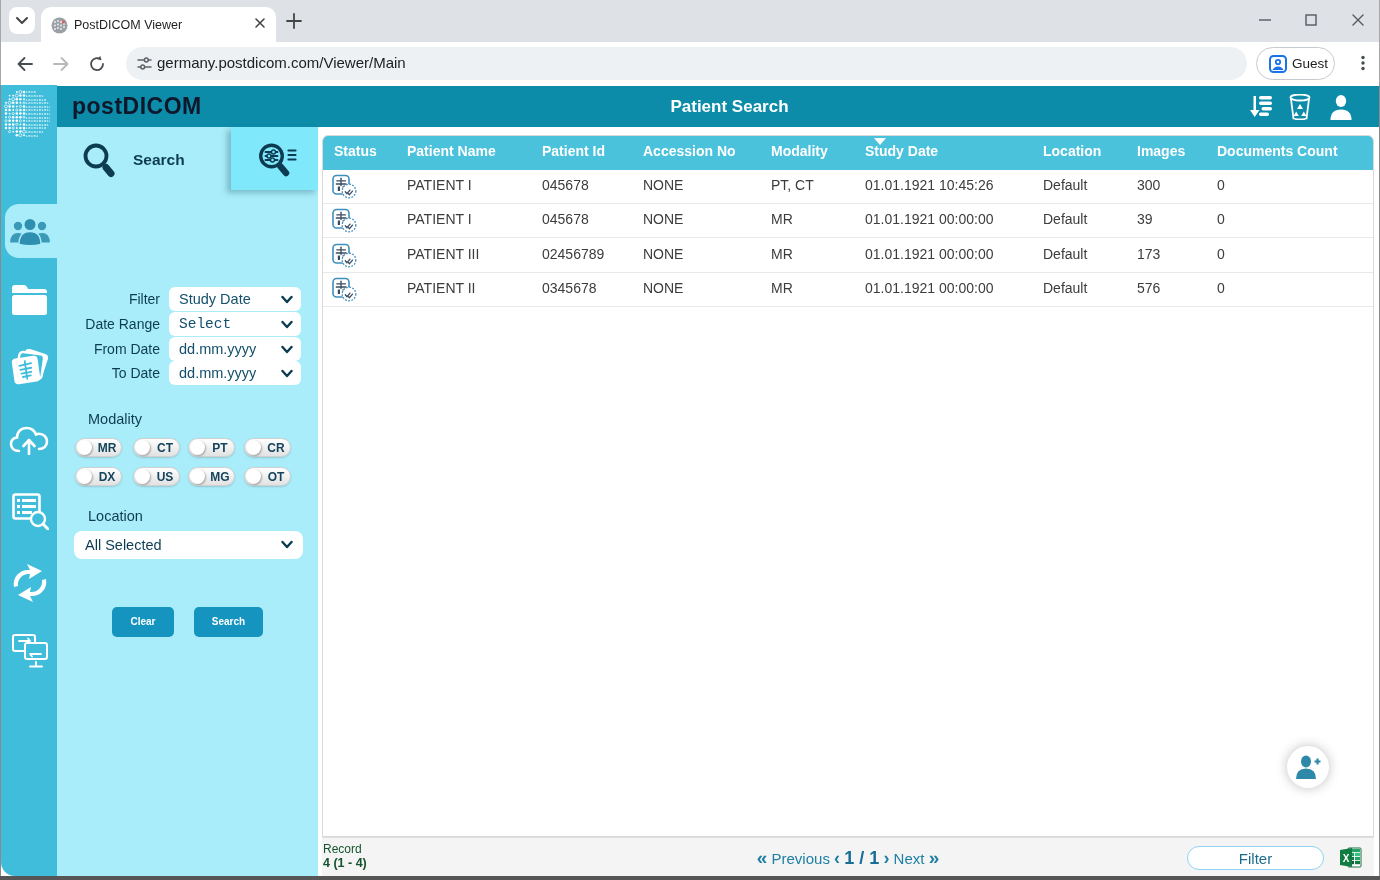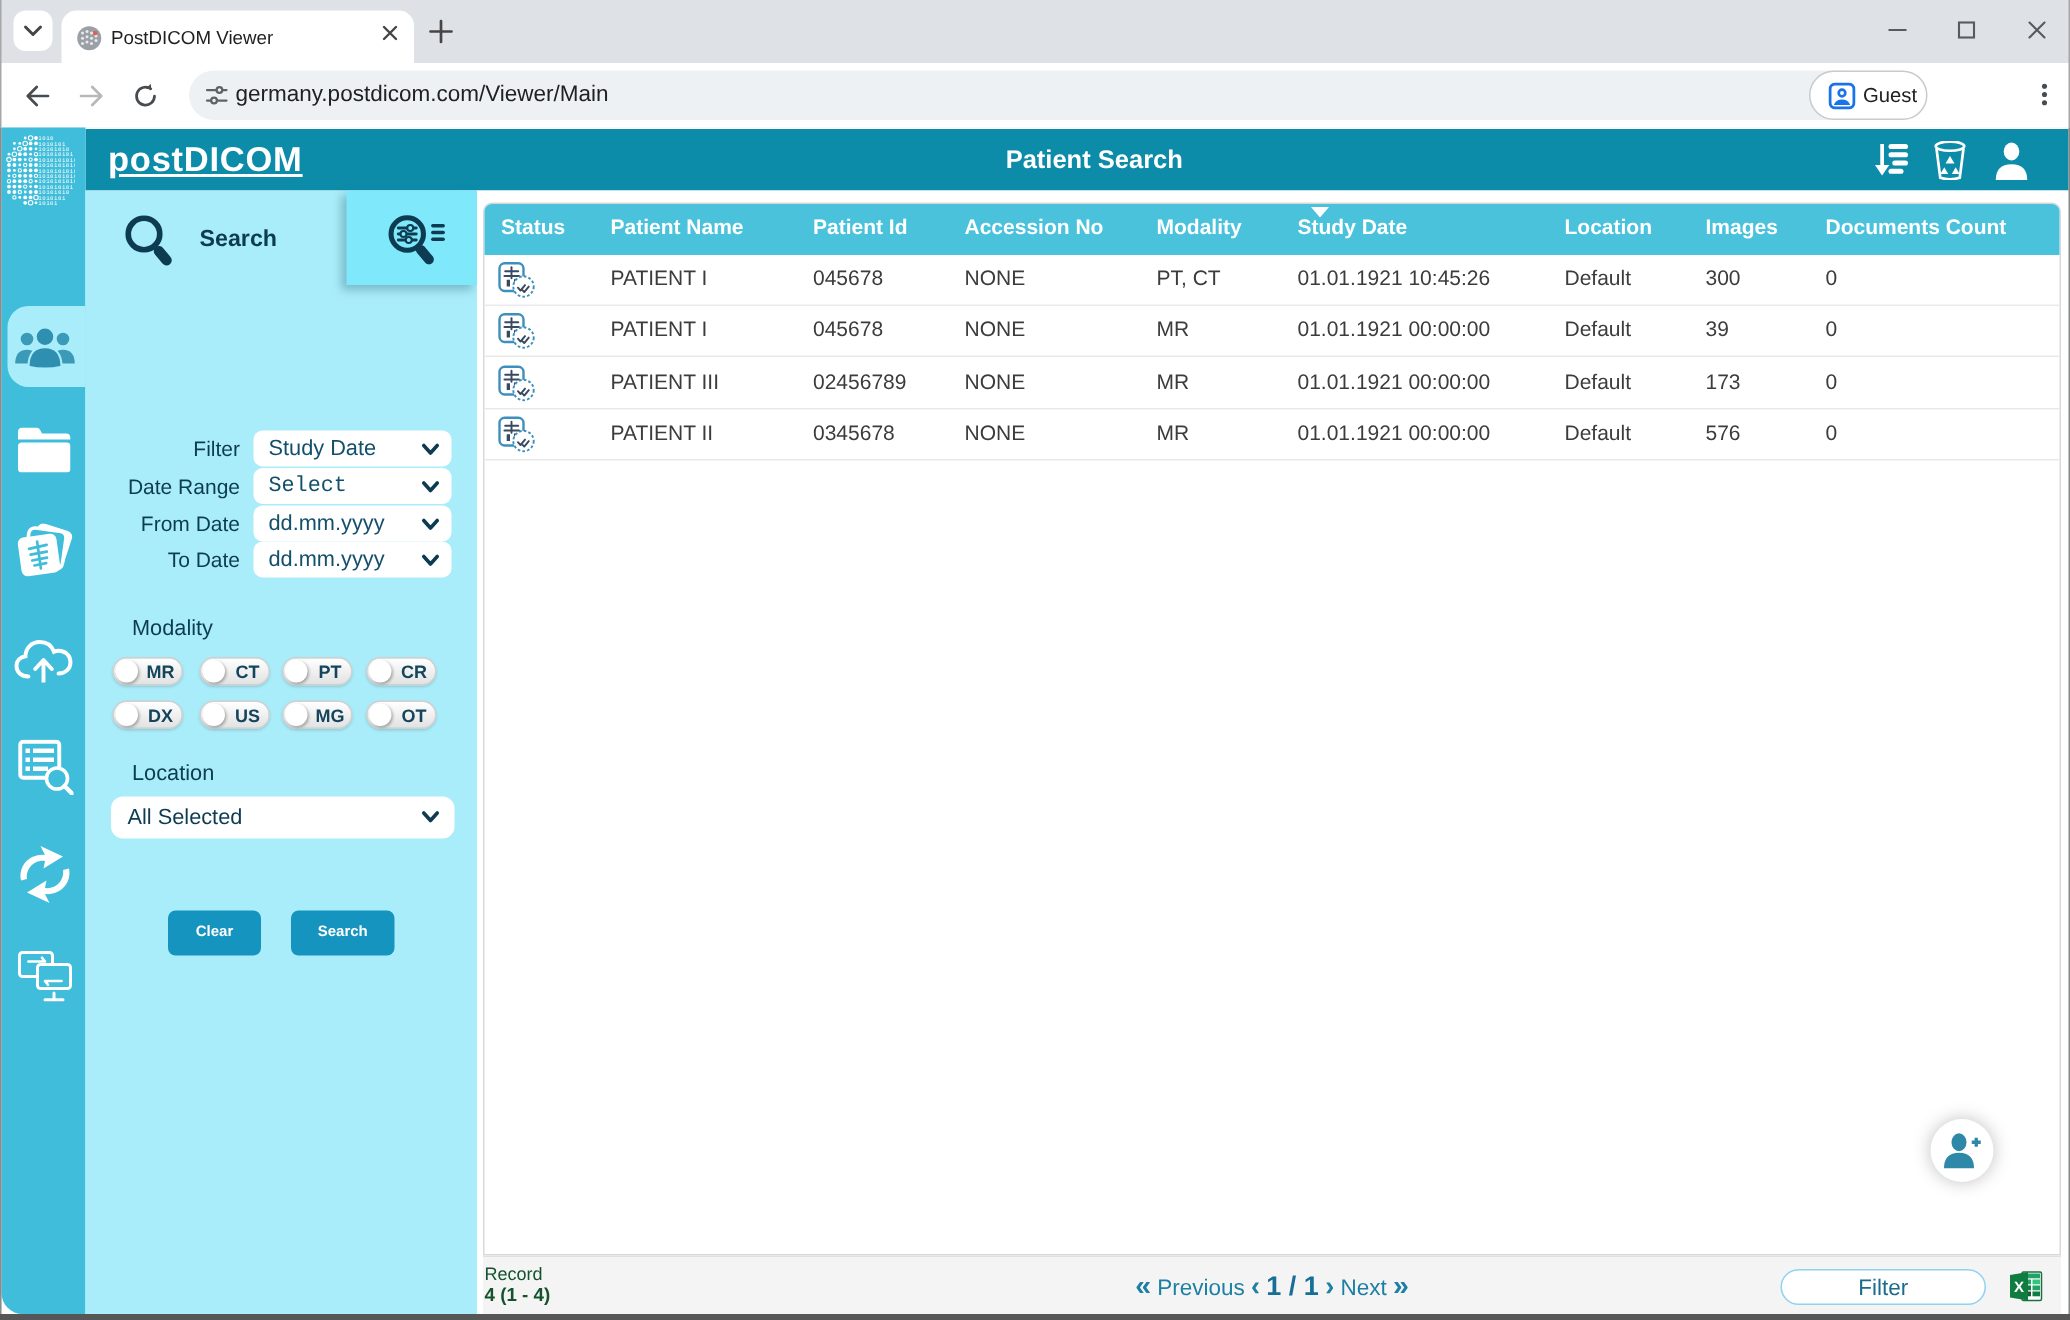--- a/index.html
+++ b/index.html
@@ -11,27 +11,27 @@
 #tabchev { position:absolute; left:8px; top:7px; width:26px; height:27px; background:#fff; border-radius:8px; }
 #tab { position:absolute; left:40px; top:7px; width:235px; height:35px; background:#fff; border-radius:10px 10px 0 0; }
 #tab .title { position:absolute; left:33px; top:11px; font-size:12.5px; color:#1f1f1f; white-space:nowrap; }
 #tab .close { position:absolute; right:8px; top:9px; width:16px; height:16px; color:#454545; font-size:15px; line-height:16px; text-align:center;}
 #newtab { position:absolute; left:284px; top:12px; width:18px; height:18px; color:#454545; }
 .winctl { position:absolute; top:10px; width:20px; height:20px; color:#565b60; }
 
 #toolbar { position:absolute; left:0; top:42px; width:1380px; height:43px; background:#ffffff; border-left:1px solid #a7a7a7; border-right:1px solid #a7a7a7; }
 #addr { position:absolute; left:125px; top:5px; width:1121px; height:33px; background:#eef1f4; border-radius:17px; }
 #addr .url { position:absolute; left:31px; top:7px; font-size:15px; color:#202124; }
-#guest { position:absolute; left:1205px; top:5px; width:79px; height:33px; background:#fff; border:1px solid #c7cace; border-radius:17px; }
+#guest { position:absolute; left:1255px; top:5px; width:79px; height:33px; background:#fff; border:1px solid #c7cace; border-radius:17px; }
 #guest .txt { position:absolute; left:35px; top:8px; font-size:13.5px; color:#202124; }
 
 
 #content { position:absolute; left:1px; top:85px; width:1378px; height:791px; background:#fff; }
 #appheader { position:absolute; left:56px; top:1px; width:1322px; height:41px; background:#0d8caa; }
-#brand { position:absolute; left:15px; top:7px; font-size:23px; font-weight:bold; letter-spacing:0.5px; color:#ffffff;text-decoration:underline; }
+#brand { position:absolute; left:15px; top:7px; font-size:23px; font-weight:bold; letter-spacing:0.5px; color:#0f172a; }
 #ptitle { position:absolute; left:0; top:11px; width:1345px; text-align:center; font-size:17px; font-weight:bold; color:#fff; }
 #sidebar { position:absolute; left:0; top:0; width:56px; height:791px; background:#3fbdda; border-radius:0 0 0 14px; }
 #panel { position:absolute; left:56px; top:42px; width:261px; height:749px; background:#aaedfa; }
 #tabfilter { position:absolute; left:174px; top:0; width:88px; height:63px; background:#7fe9fb; box-shadow:-4px 3px 6px rgba(30,90,110,0.35); }
 #searchlbl { position:absolute; left:76px; top:24px; font-size:15.5px; font-weight:bold; color:#0d3c52; }
 
 
 #keyword { position:absolute; left:18px; top:95px; width:228px; height:29px; background:#fff; border-radius:15px; }
 #keyword .txt { position:absolute; left:11px; top:5px; font-size:15px; color:#16465f; }
 

